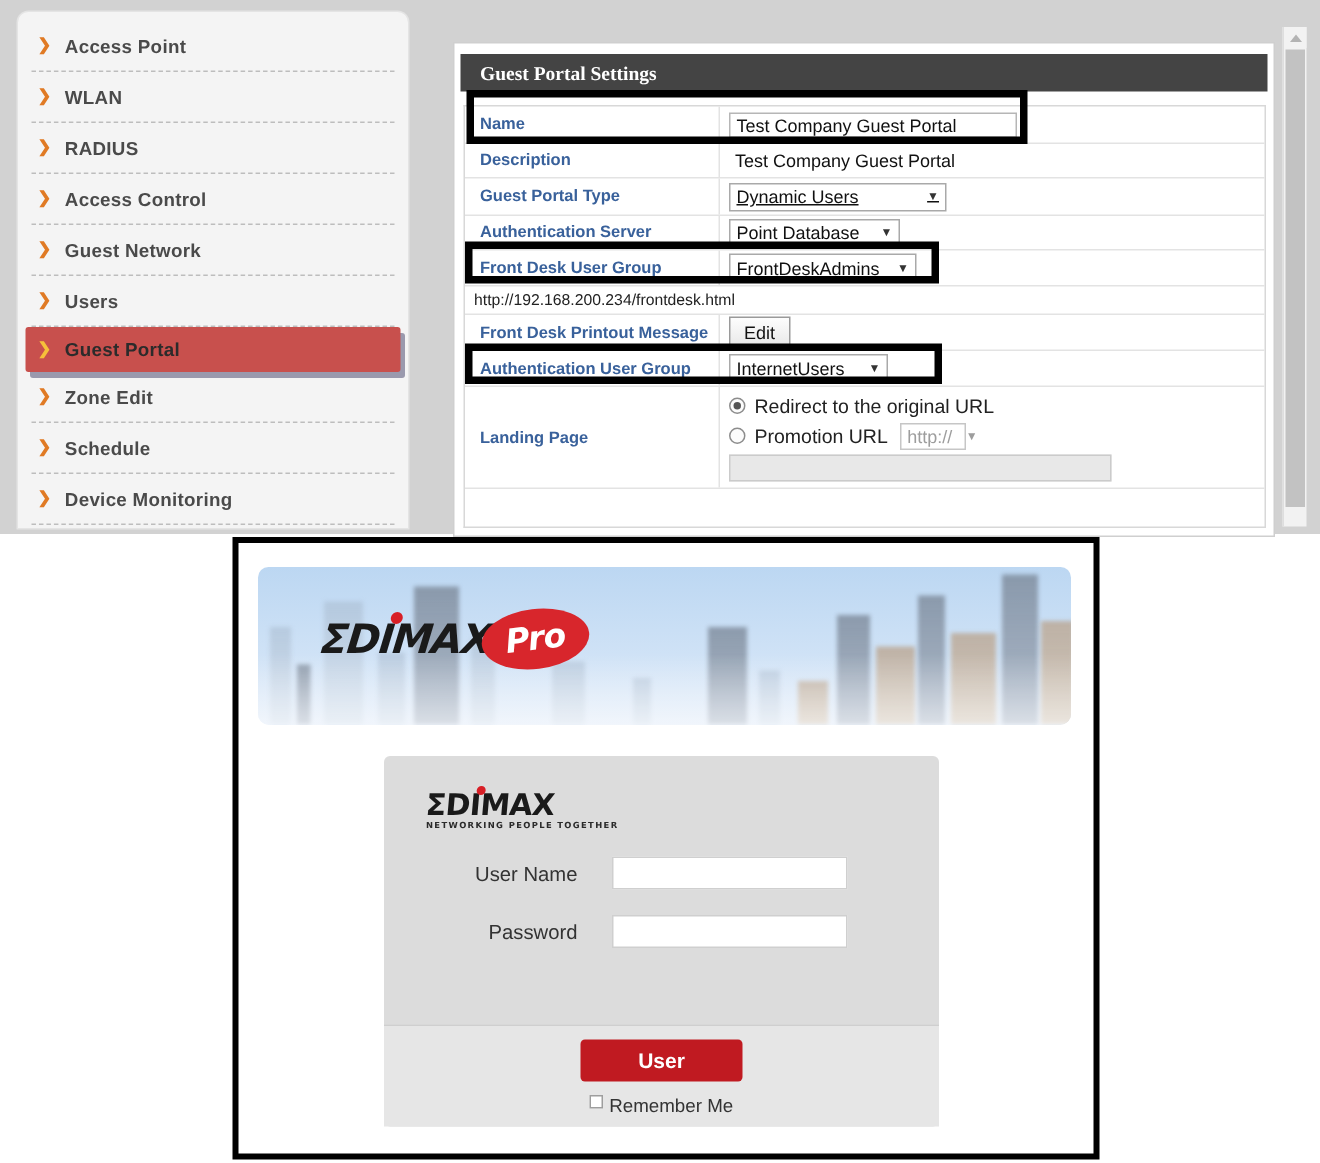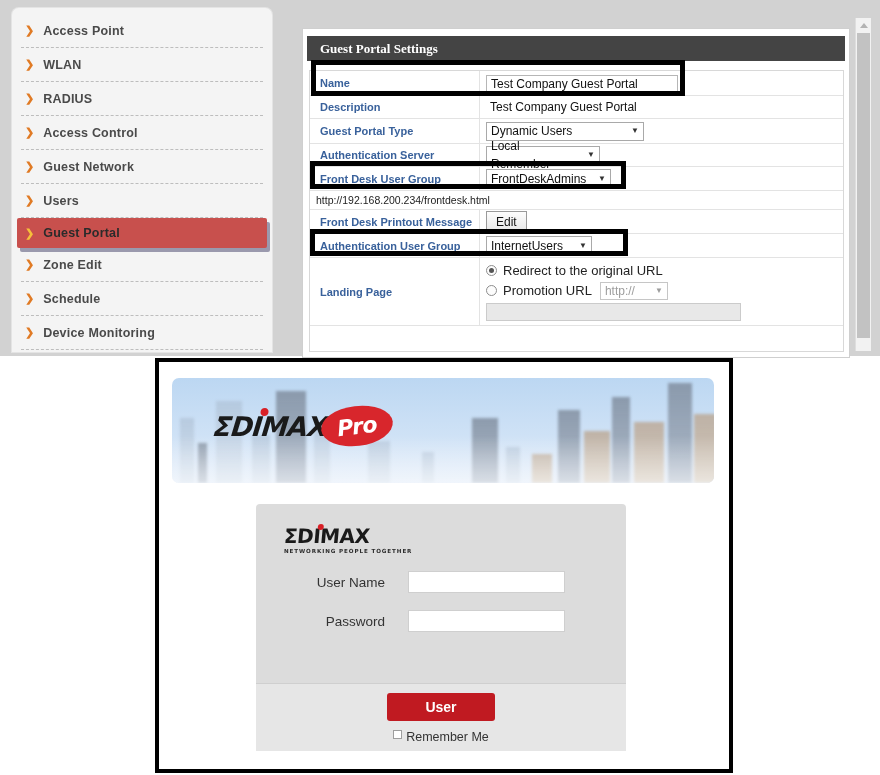--- a/index.html
+++ b/index.html
@@ -143,21 +143,21 @@
     font-size: 12px;
     color: #111;
     box-sizing: border-box;
     padding: 0 4px;
     display: inline-flex;
     align-items: center;
     justify-content: space-between;
     font-family: "Liberation Sans", sans-serif;
   }
   .ddl .caret { font-size: 8px; margin-left: 9px; color:#333; }
-  .ddl.w165 { width: 158px; }
+  .ddl.w165 { width: 145px; text-decoration: underline; }
   .ddl.w114 { width: 114px; }
   .ddl.w120 { width: 125px; }
   .ddl.w106 { width: 106px; }
   .ddl.disabled {
     color: #9d9d9d;
     border-color: #c6c6c6;
     background: #fff;
   }
   .ddl.disabled .caret { color: #9d9d9d; }
   .plaintext { font-size: 10.5px; color: #222; }
@@ -485,21 +485,21 @@
             <span>Dynamic Users</span>
             <span class="caret">▼</span>
           </div>
         </div>
       </div>
 
       <div class="frow" style="min-height:23px">
         <div class="flabel">Authentication Server</div>
         <div class="fval">
           <div class="ddl w114">
-            <span>Local Remember</span>
+            <span>Point Database</span>
             <span class="caret">▼</span>
           </div>
         </div>
       </div>
 
       <div class="frow" style="min-height:24px">
         <div class="flabel">Front Desk User Group</div>
         <div class="fval">
           <div class="ddl w120">
             <span>FrontDeskAdmins</span>
@@ -534,21 +534,21 @@
       <div class="frow landing last">
         <div class="flabel">Landing Page</div>
         <div class="fval">
           <div class="radio-line">
             <span class="radio on"></span>
             <span class="radio-label">Redirect to the original URL</span>
           </div>
           <div class="radio-line" style="margin-top:3px">
             <span class="radio"></span>
             <span class="radio-label">Promotion URL</span>
-            <span class="ddl disabled" style="width:68px;height:18px;">
+            <span class="ddl disabled" style="width:44px;height:18px;">
               <span>http://</span>
               <span class="caret">▼</span>
             </span>
           </div>
           <div class="urlbar"></div>
         </div>
       </div>
 
     </div>
     <div id="panel-tail"></div>

